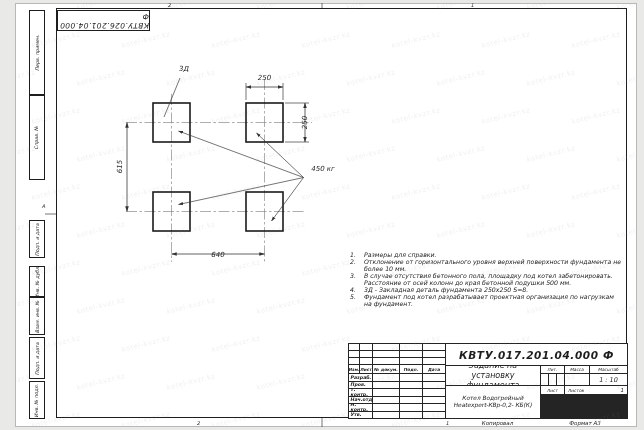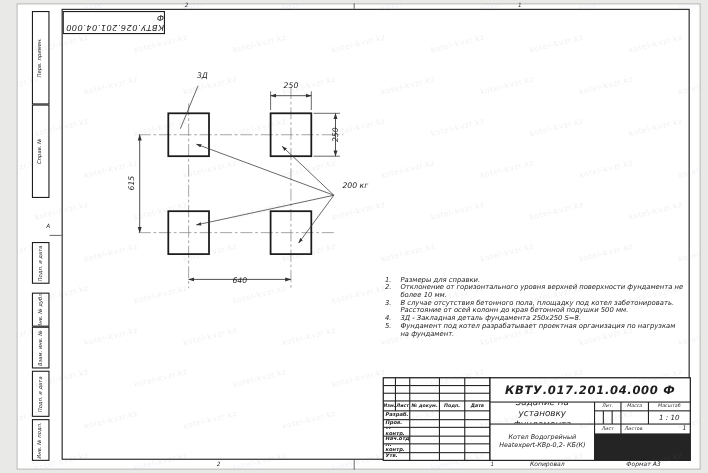--- a/index.html
+++ b/index.html
@@ -142,21 +142,21 @@
   <line class="th" x1="322" y1="3" x2="322" y2="8"></line>
   <line class="th" x1="322" y1="418" x2="322" y2="427"></line>
   <line class="th" x1="45" y1="214" x2="56" y2="214"></line>
 </svg>
 
 <div class="lbl" style="left:250px;top:74px;width:29px">250</div>
 <div class="lbl rot" style="left:294px;top:117px;width:25px;height:11px">250</div>
 <div class="lbl rot" style="left:106px;top:161px;width:30px;height:11px">615</div>
 <div class="lbl" style="left:203px;top:251px;width:30px">640</div>
 <div class="lbl" style="left:175px;top:65px;width:18px">3Д</div>
-<div class="lbl" style="left:306px;top:165px;width:34px">200 кг</div>
+<div class="lbl" style="left:306px;top:165px;width:34px">450 кг</div>
 
 <div id="notes">
   <div class="note">
       <span class="num">1.</span>
       <span class="txt">Размеры для справки.</span>
     </div>
   <div class="note">
       <span class="num">2.</span>
       <span class="txt">Отклонение от горизонтального уровня верхней поверхности фундамента не более 10 мм.</span>
     </div>

